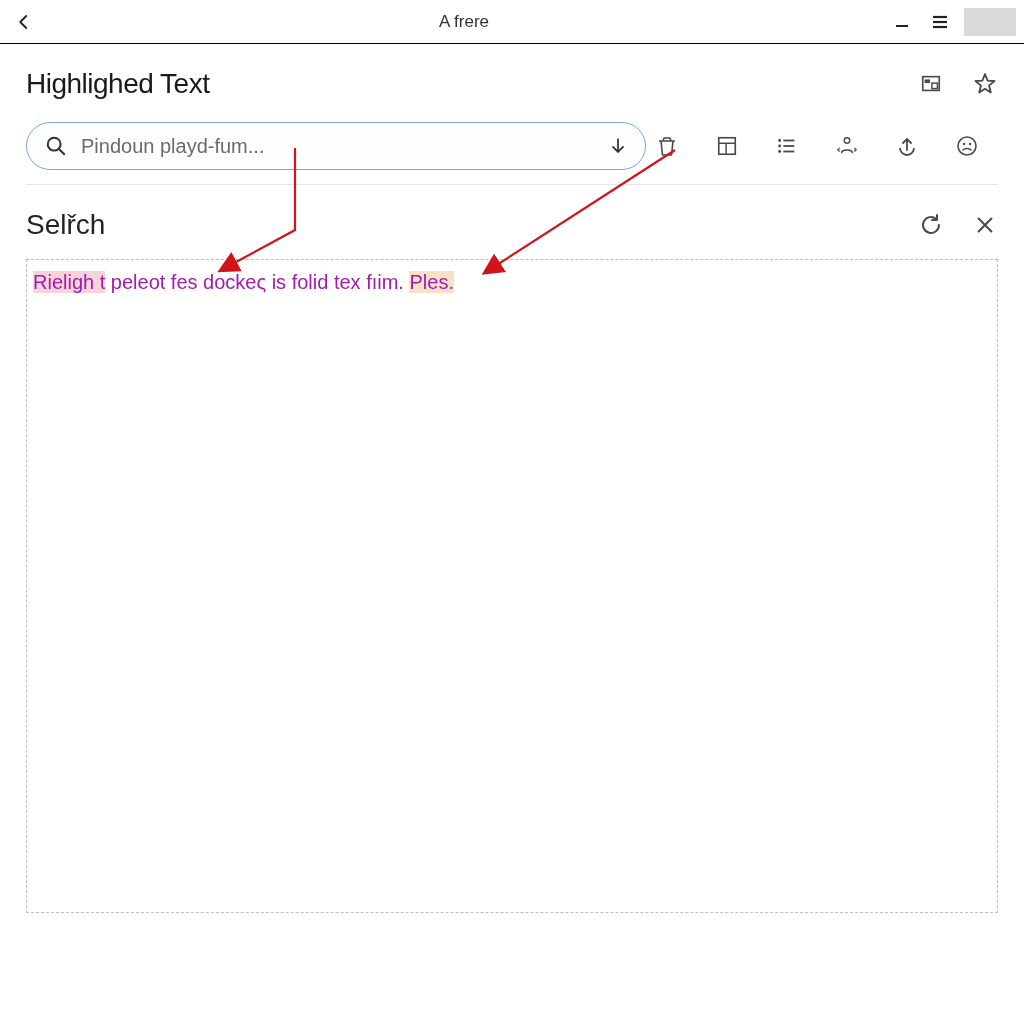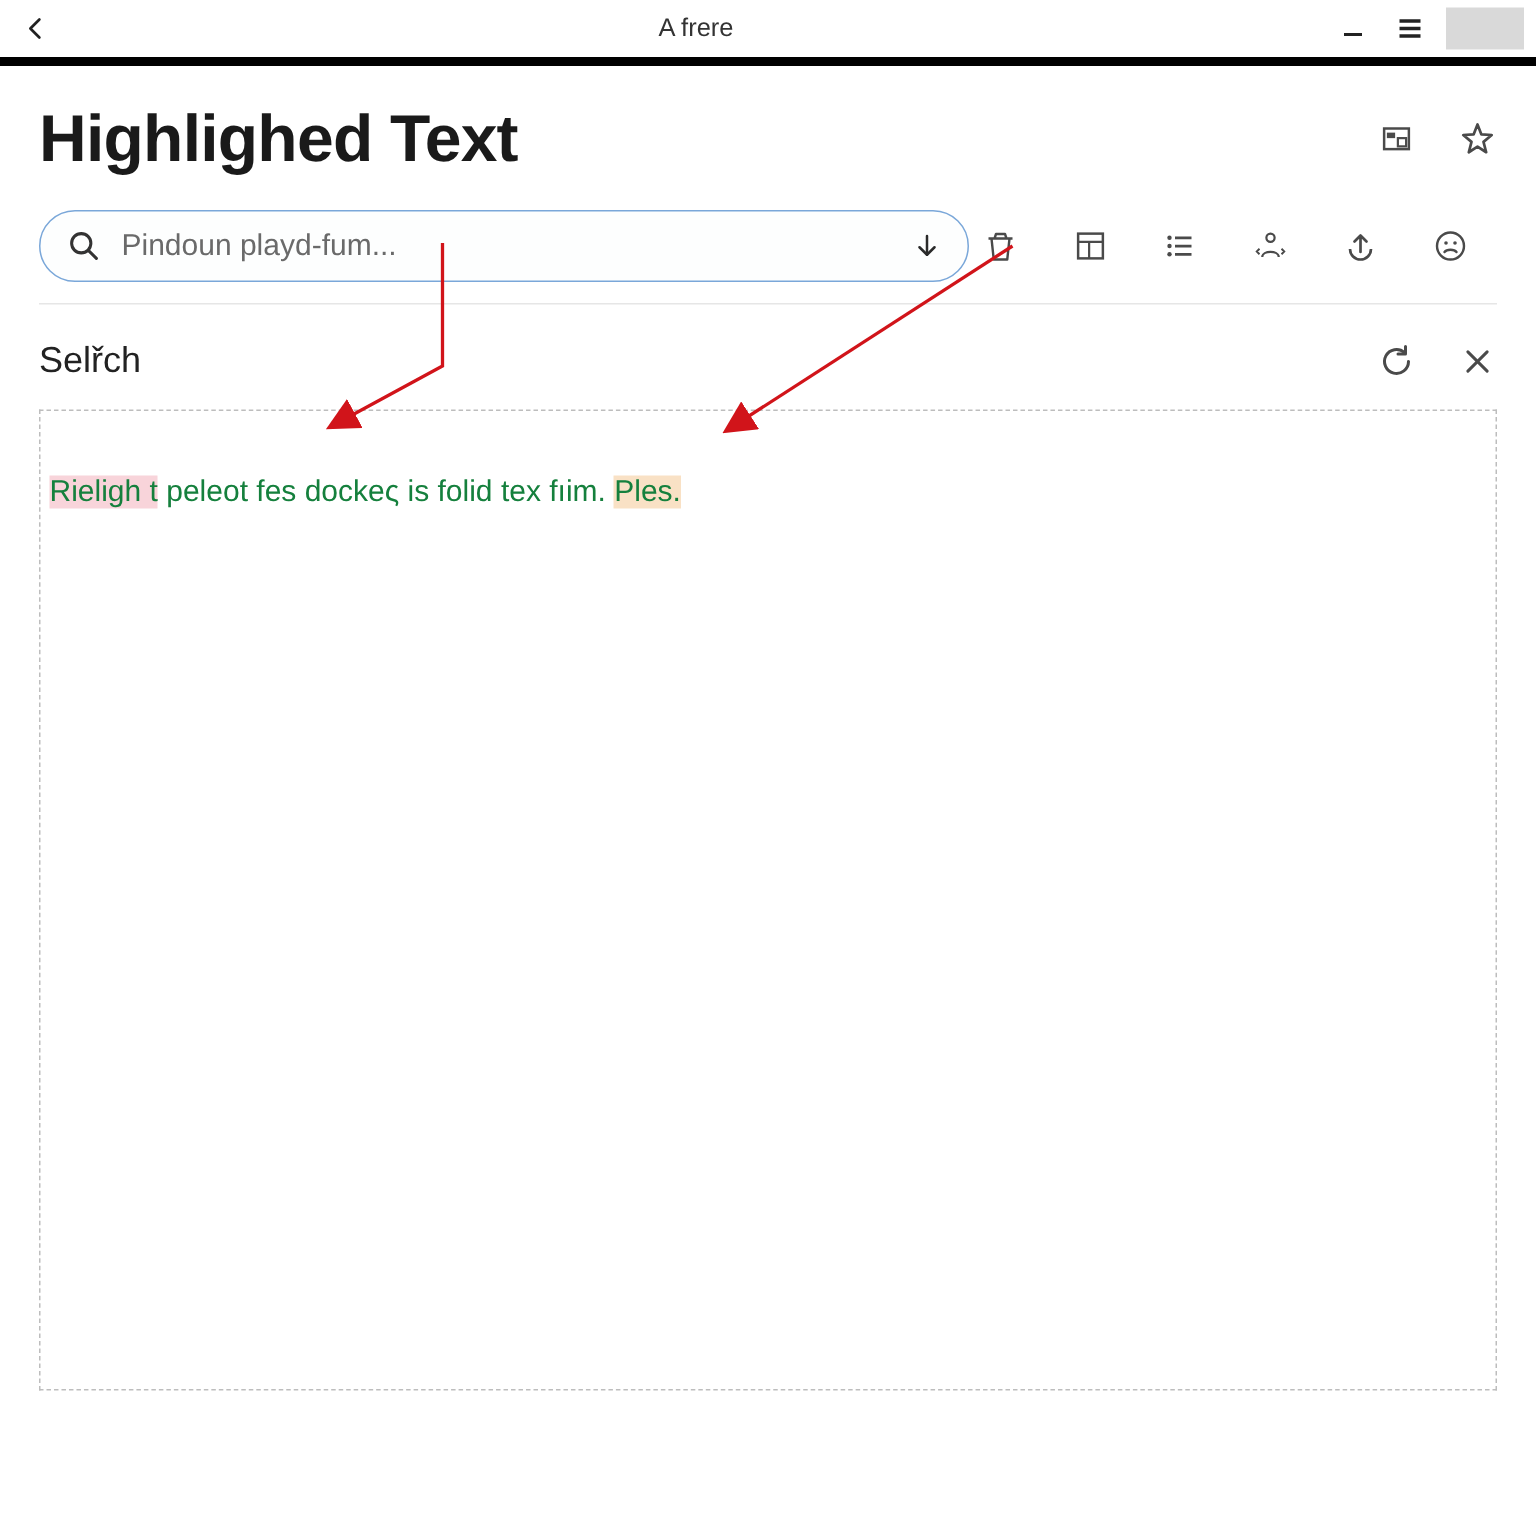--- a/index.html
+++ b/index.html
@@ -1,51 +1,51 @@
 <!DOCTYPE html>
 <html><head>
 <meta charset="utf-8">
 <style>
   * { box-sizing: border-box; margin: 0; padding: 0; }
   html, body { width: 1024px; height: 1024px; font-family: -apple-system, "Segoe UI", sans-serif; background: #fff; color: #1a1a1a; overflow: hidden; }
   
   
-  .titlebar { height: 44px; display: flex; align-items: center; padding: 0 8px; border-bottom: 6px solid #000000; }
+  .titlebar { height: 44px; display: flex; align-items: center; padding: 0 8px; border-bottom: 1px solid #000000; }
   .back-btn { width: 32px; height: 32px; display: flex; align-items: center; justify-content: center; cursor: pointer; }
   .title-center { flex: 1; text-align: center; font-size: 17px; color: #333; }
   .title-right { display: flex; align-items: center; gap: 10px; }
   .win-btn { width: 28px; height: 28px; display: flex; align-items: center; justify-content: center; cursor: pointer; }
   .greybox { width: 52px; height: 28px; background: #d9d9d9; }
 
   
   .content { padding: 24px 26px 0 26px; }
 
   
   .header-row { display: flex; align-items: center; justify-content: space-between; margin-bottom: 22px; }
-  .page-title { font-size: 44px; font-weight: 700; letter-spacing: -0.5px; }
+  .page-title { font-size: 28px; font-weight: 400; letter-spacing: -0.5px; }
   .header-actions { display: flex; gap: 28px; align-items: center; color: #555; }
 
   
   .search-row { display: flex; align-items: center; gap: 8px; margin-bottom: 8px; }
   .search-pill { flex: 0 0 620px; height: 48px; border: 1.5px solid #7aa7d9; border-radius: 24px; display: flex; align-items: center; padding: 0 14px 0 18px; background: #fdfefe; }
   .search-input { flex: 1; border: none; outline: none; font-size: 20px; color: #6a6a6a; background: transparent; }
   .search-input::placeholder { color: #6a6a6a; }
   .toolbar { display: flex; align-items: center; gap: 34px; color: #555; }
   .icon-btn { width: 26px; height: 26px; display: flex; align-items: center; justify-content: center; cursor: pointer; }
 
   .divider { height: 1px; background: #e6e6e6; margin-top: 14px; }
 
   
   .section-row { display: flex; align-items: center; justify-content: space-between; margin-top: 24px; }
-  .section-title { font-size: 24px; font-weight: 400; color: #222; }
+  .section-title { font-size: 28px; font-weight: 400; color: #222; }
   .section-actions { display: flex; gap: 28px; align-items: center; color: #555; }
 
   
   .canvas { margin-top: 18px; border: 1.5px dashed #bdbdbd; height: 654px; padding: 8px 0 0 0; position: relative; }
-  .body-text { font-size: 20px; color: #15803d; padding-left: 6px; line-height: 1.4; margin-top: 32px; }
+  .body-text { font-size: 20px; color: #a21caf; padding-left: 6px; line-height: 1.4; }
   .hl-pink { background: rgba(233, 120, 140, 0.32); }
   .hl-orange { background: rgba(240, 180, 110, 0.40); }
 
   
   .arrow-svg { position: absolute; pointer-events: none; }
 
   svg { display: block; }
 </style>
 </head>
 <body>

